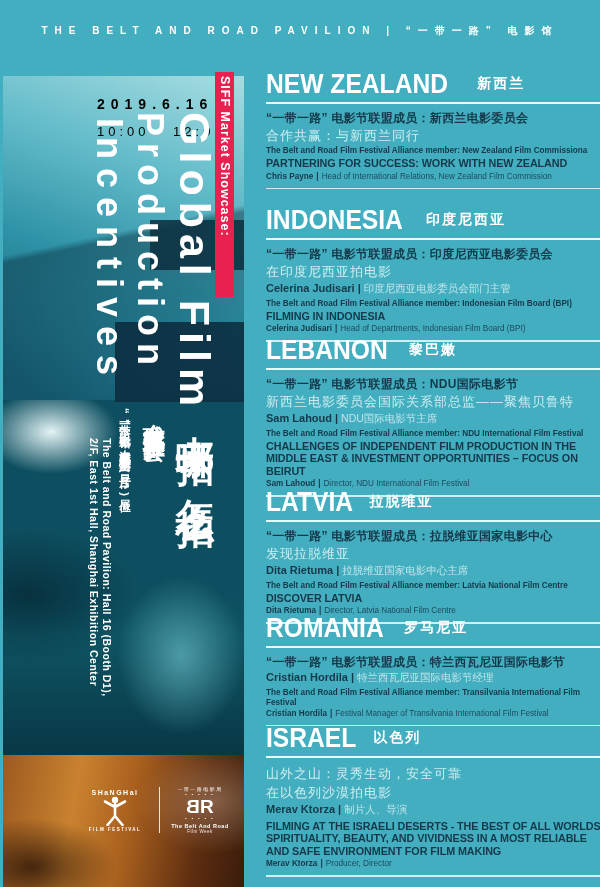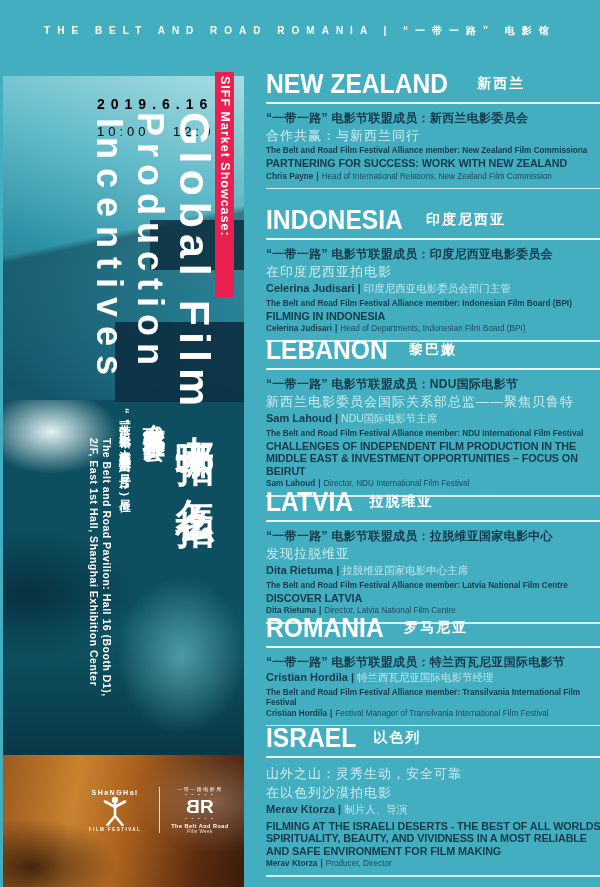--- a/index.html
+++ b/index.html
@@ -86,21 +86,21 @@
   .sp-cn .role{color:#bfe6ea;font-size:10.5px;}
   .sp-en .role{color:#1d4a5e;}
   .m-en{color:#14394a;font-size:8.2px;font-weight:bold;line-height:10px;margin-bottom:1px;}
   .t-en{color:#14394a;font-size:10.8px;font-weight:bold;line-height:12.5px;margin-bottom:2px;letter-spacing:-.1px;}
   .sep{height:1.5px;background:rgba(234,250,250,.85);margin-top:6px;}
   .s-nz{top:72px;}.s-id{top:208px;}.s-lb{top:338px;}.s-lv{top:490px;}.s-ro{top:616px;}.s-il{top:726px;}
 </style>
 </head>
 <body>
 
-<div class="topbar">THE BELT AND ROAD ROMANIA | “一带一路” 电影馆</div>
+<div class="topbar">THE BELT AND ROAD PAVILION | “一带一路” 电影馆</div>
 
 <div class="art">
   <div class="ph ph1"></div>
   <div class="ph ph2"></div>
   <div class="ph ph3"></div>
   <div class="darksq sq1"></div>
   <div class="darksq sq2"></div>
 </div>
 
 <div class="dateblock">

